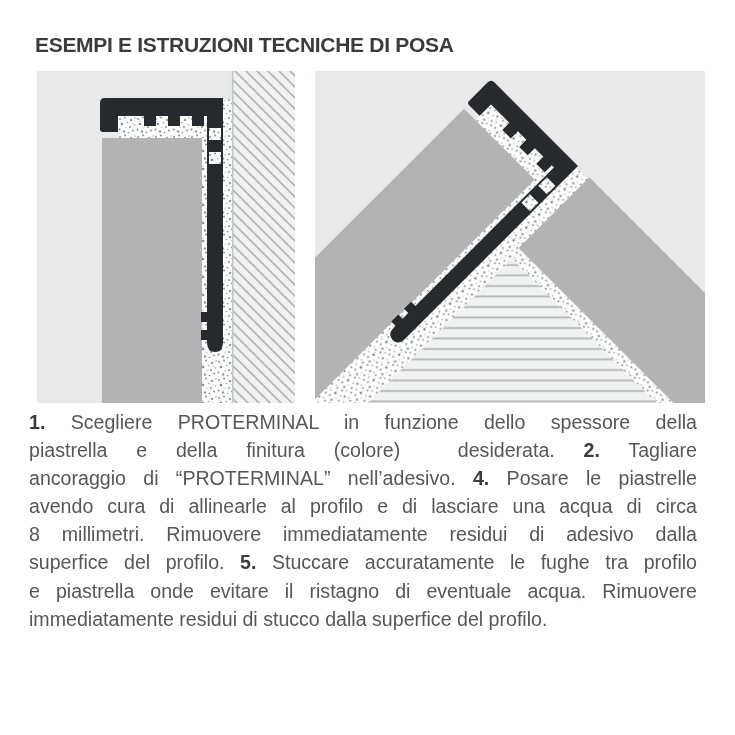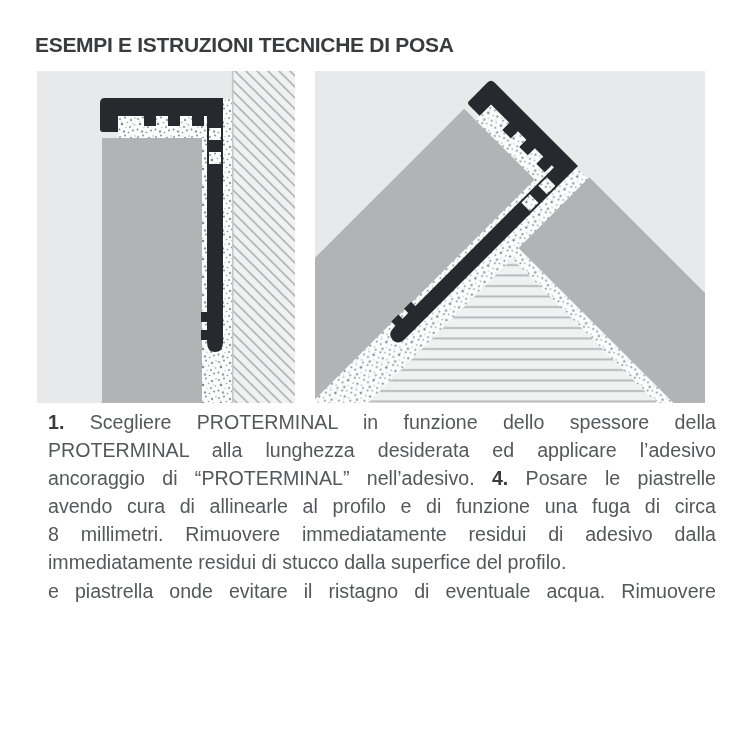--- a/index.html
+++ b/index.html
@@ -14,21 +14,21 @@
   }
   .page{position:absolute;inset:0;border-radius:19px;}
   .title{
     position:absolute;left:35px;top:33px;margin:0;
     font-size:21px;font-weight:bold;color:var(--title-text);letter-spacing:-0.3px;
     white-space:nowrap;
   }
   .panels{position:absolute;left:37px;top:71px;display:flex;gap:20px;}
   .panels svg{display:block;}
   .instructions{
-    position:absolute;left:48px;top:408px;width:668px;
+    position:absolute;left:29px;top:408px;width:668px;
     font-size:19.6px;line-height:28.1px;color:var(--body-text);
   }
   .jline{height:28.1px;overflow:hidden;text-align:justify;}
   .jline::after{content:"";display:inline-block;width:100%;height:0;}
   .jline.last{text-align:left;}
   .jline.last::after{content:none;}
   .instructions b{color:var(--title-text);font-weight:bold;}
 </style>
 </head>
 <body>
@@ -99,21 +99,22 @@
         <rect x="2" y="40" width="100" height="340" style="fill:var(--tile)"></rect>
         <rect x="139" y="0" width="310" height="100" style="fill:var(--tile)"></rect>
         <use href="#proterminal"></use>
       </g>
     </svg>
 
   </div>
 
   <div class="instructions" id="instructions">
       <div class="jline"><b>1.</b> Scegliere PROTERMINAL in funzione dello spessore della</div>
-      <div class="jline">PROTERMINAL alla lunghezza desiderata ed applicare l’adesivo</div>
+      <div class="jline">piastrella e della finitura (colore)&nbsp; desiderata. <b>2.</b> Tagliare</div>
       <div class="jline">ancoraggio di “PROTERMINAL” nell’adesivo. <b>4.</b> Posare le piastrelle</div>
-      <div class="jline">avendo cura di allinearle al profilo e di funzione una fuga di circa</div>
+      <div class="jline">avendo cura di allinearle al profilo e di lasciare una acqua di circa</div>
       <div class="jline">8 millimetri. Rimuovere immediatamente residui di adesivo dalla</div>
+      <div class="jline">superfice del profilo. <b>5.</b> Stuccare accuratamente le fughe tra profilo</div>
+      <div class="jline">e piastrella onde evitare il ristagno di eventuale acqua. Rimuovere</div>
       <div class="jline last">immediatamente residui di stucco dalla superfice del profilo.</div>
-      <div class="jline">e piastrella onde evitare il ristagno di eventuale acqua. Rimuovere</div>
     </div>
 
 </div>
 
 </body></html>

